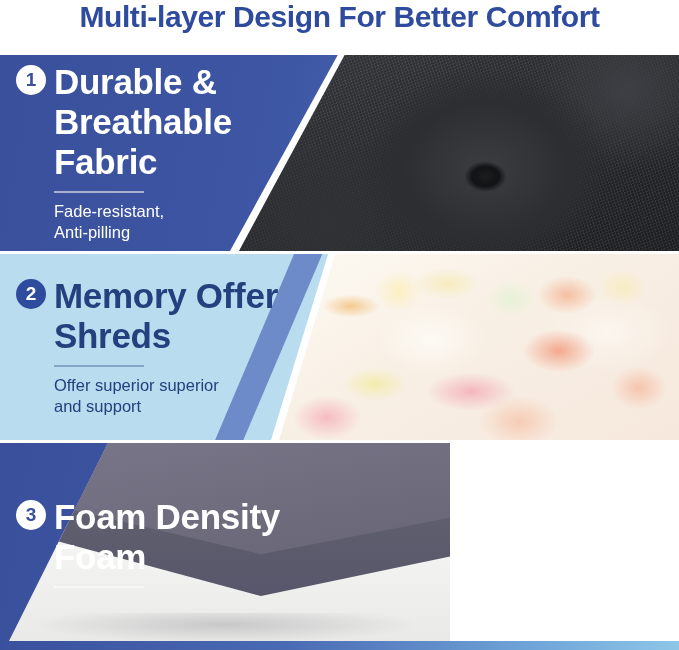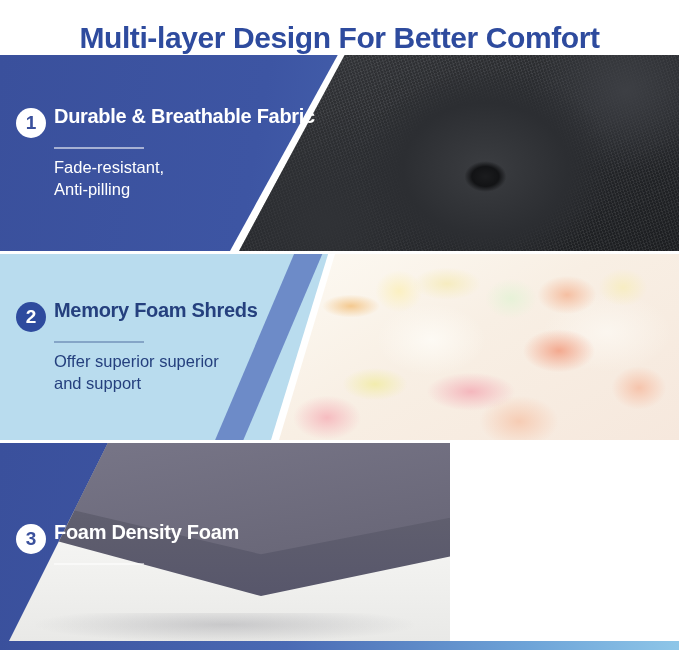--- a/index.html
+++ b/index.html
@@ -15,21 +15,21 @@
     position: relative;
   }
 
   
   .title-bar {
     position: absolute;
     left: 0; top: 0;
     width: 679px;
     height: 55px;
     display: flex;
-    align-items: flex-end;
+    align-items: flex-start;
     justify-content: center;
   }
   .title-text {
     font-size: 30px;
     font-weight: bold;
     color: #2e4b9e;
     letter-spacing: -0.4px;
     white-space: nowrap;
   }
 
@@ -184,21 +184,21 @@
     justify-content: center;
     font-size: 19px;
     font-weight: bold;
     margin-top: 3px;
     margin-right: 8px;
   }
   .badge-light { background: #ffffff; color: #3a509c; }
   .badge-dark  { background: #2e4b9e; color: #ffffff; }
 
   .heading {
-    font-size: 20px;
+    font-size: 35px;
     font-weight: bold;
     line-height: 1.14;
     letter-spacing: -0.3px;
   }
   .divider {
     width: 90px;
     height: 2px;
     margin: 9px 0 8px 38px;
   }
   .subtext {
@@ -259,21 +259,21 @@
 <div class="panel-gap gap-1"></div>
 
 <div class="panel panel-2">
   <div class="panel-bg"></div>
   <div class="accent-stripe"></div>
   <div class="photo-frame"></div>
   <div class="photo photo-shreds"></div>
   <div class="content text-dark">
     <div class="heading-row">
       <div class="num-badge badge-dark">2</div>
-      <div class="heading">Memory Foam Shreds</div>
+      <div class="heading">Memory Offer Shreds</div>
     </div>
     <div class="divider"></div>
     <div class="subtext">Offer superior superior
 and support</div>
   </div>
 </div>
 <div class="panel-gap gap-2"></div>
 
 <div class="panel panel-3">
   <div class="panel-bg"></div>

